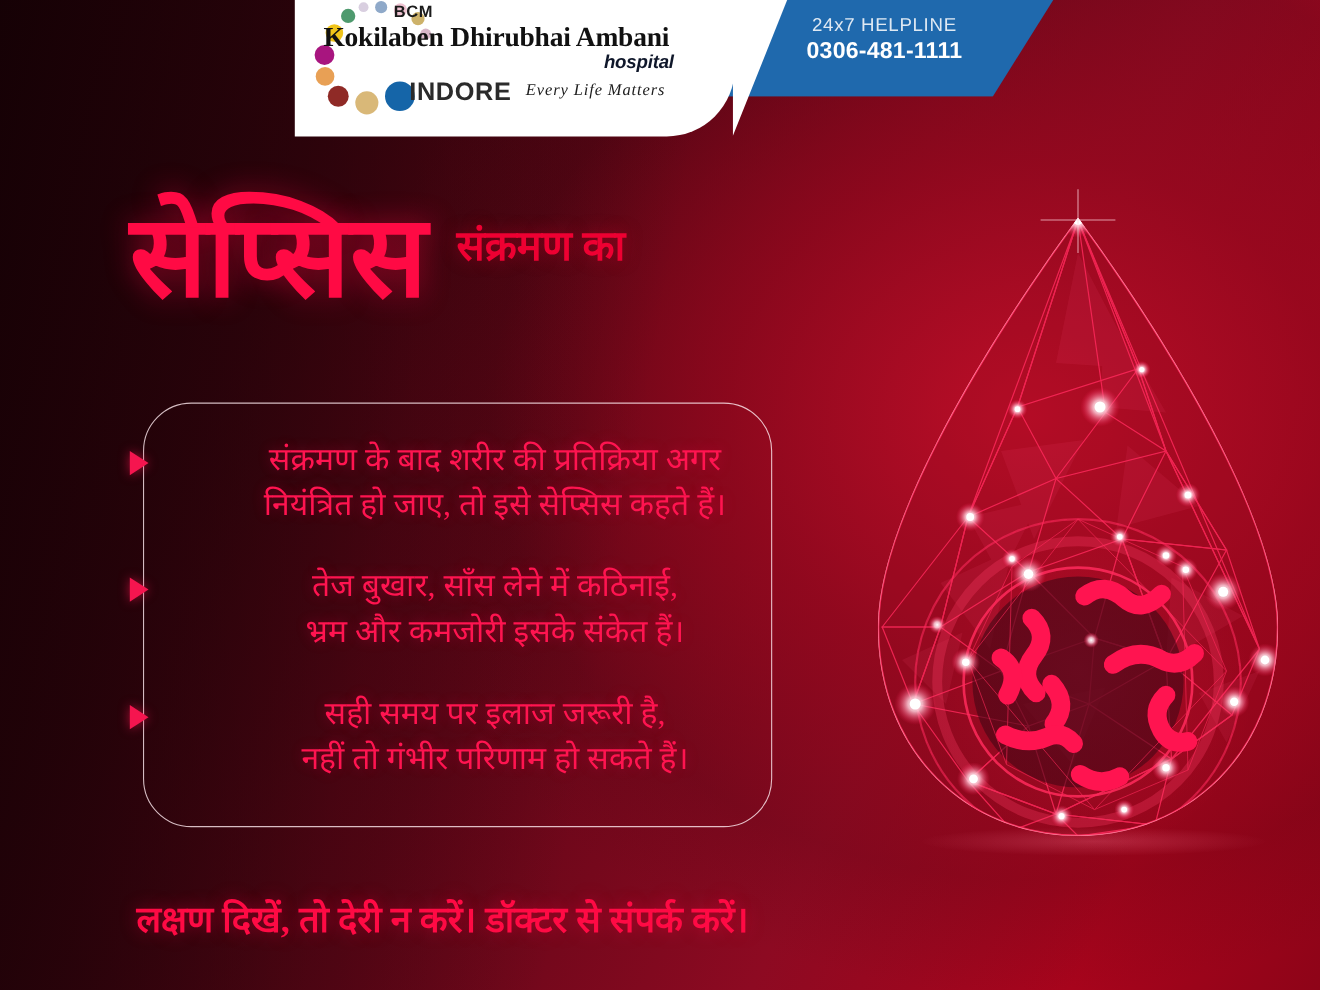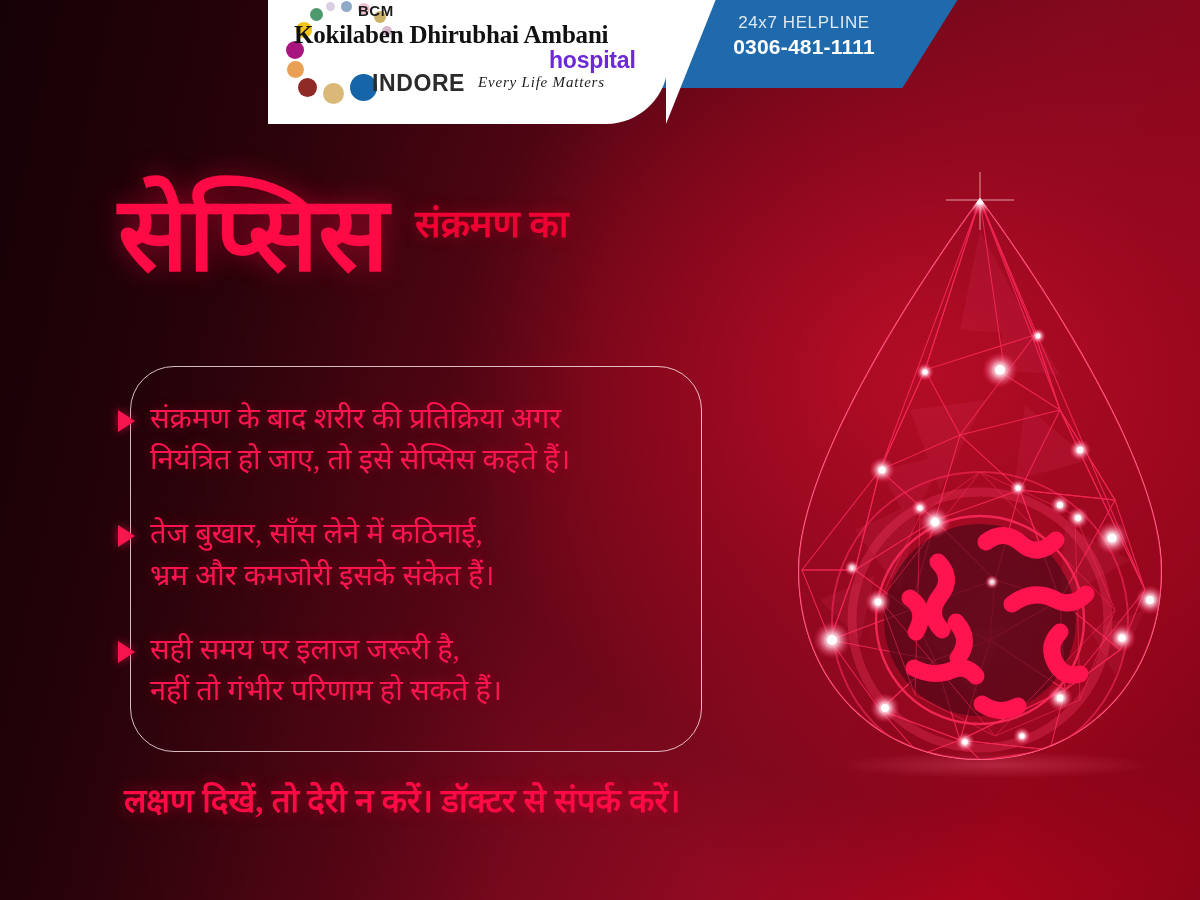--- a/index.html
+++ b/index.html
@@ -60,21 +60,21 @@
     font-size:15px;font-weight:bold;color:#1b1b1b;letter-spacing:.5px;
   }
   .brand{
     position:absolute;left:26px;top:21px;width:360px;
     font-family:"Liberation Serif","DejaVu Serif",serif;
     font-size:25px;font-weight:bold;color:#111;letter-spacing:-.2px;
     white-space:nowrap;
   }
   .hospital{
     position:absolute;left:281px;top:47px;
-    color:#6d28d9;font-size:23px;font-weight:bold;letter-spacing:-.2px;
+    color:#0f172a;font-size:17px;font-weight:bold;font-style:italic;letter-spacing:-.2px;
   }
   .indore{
     position:absolute;left:104px;top:70px;
     font-size:23px;font-weight:bold;color:#2b2b2b;letter-spacing:.6px;
   }
   .tagline{
     position:absolute;left:210px;top:74px;
     font-family:"Liberation Serif","DejaVu Serif",serif;
     font-size:15px;font-style:italic;color:#1d1d1d;letter-spacing:.8px;text-align:right;
   }
@@ -96,41 +96,41 @@
   }
 
   
   .points-box{
     position:absolute;left:130px;top:366px;width:572px;height:386px;
     border:1.6px solid rgba(255,235,240,.80);
     border-radius:44px;
     z-index:3;
   }
   .points{position:absolute;left:150px;top:398px;width:600px;z-index:4;}
-  .point{position:relative;margin-bottom:33px;}
+  .point{position:relative;margin-bottom:33px;text-align:center;}
   .point:last-child{margin-bottom:0;}
   .arrow{
     position:absolute;left:-32px;top:12px;
     width:0;height:0;
     border-top:11px solid transparent;
     border-bottom:11px solid transparent;
     border-left:17px solid #f5154f;
     filter:drop-shadow(0 0 5px rgba(245,21,79,.65));
   }
   .point p{
     margin:0;
     font-family:"Liberation Serif","DejaVu Serif",serif;
     font-size:29px;line-height:1.42;color:#ff1450;
     text-shadow:0 0 12px rgba(255,20,80,.30);
     white-space:pre-line;
   }
 
   
   .cta{
-    position:absolute;left:124px;top:777px;z-index:4;
+    position:absolute;left:124px;top:812px;z-index:4;
     font-family:"Liberation Serif","DejaVu Serif",serif;
     font-size:33px;font-weight:bold;color:#ff0a44;
     text-shadow:0 0 16px rgba(255,10,68,.40);
   }
 
   
   .drop-art{position:absolute;left:760px;top:170px;width:440px;height:640px;z-index:2;}
   .drop-art svg{width:100%;height:100%;display:block;}
   .drop-glow{
     position:absolute;left:845px;top:480px;width:300px;height:300px;

